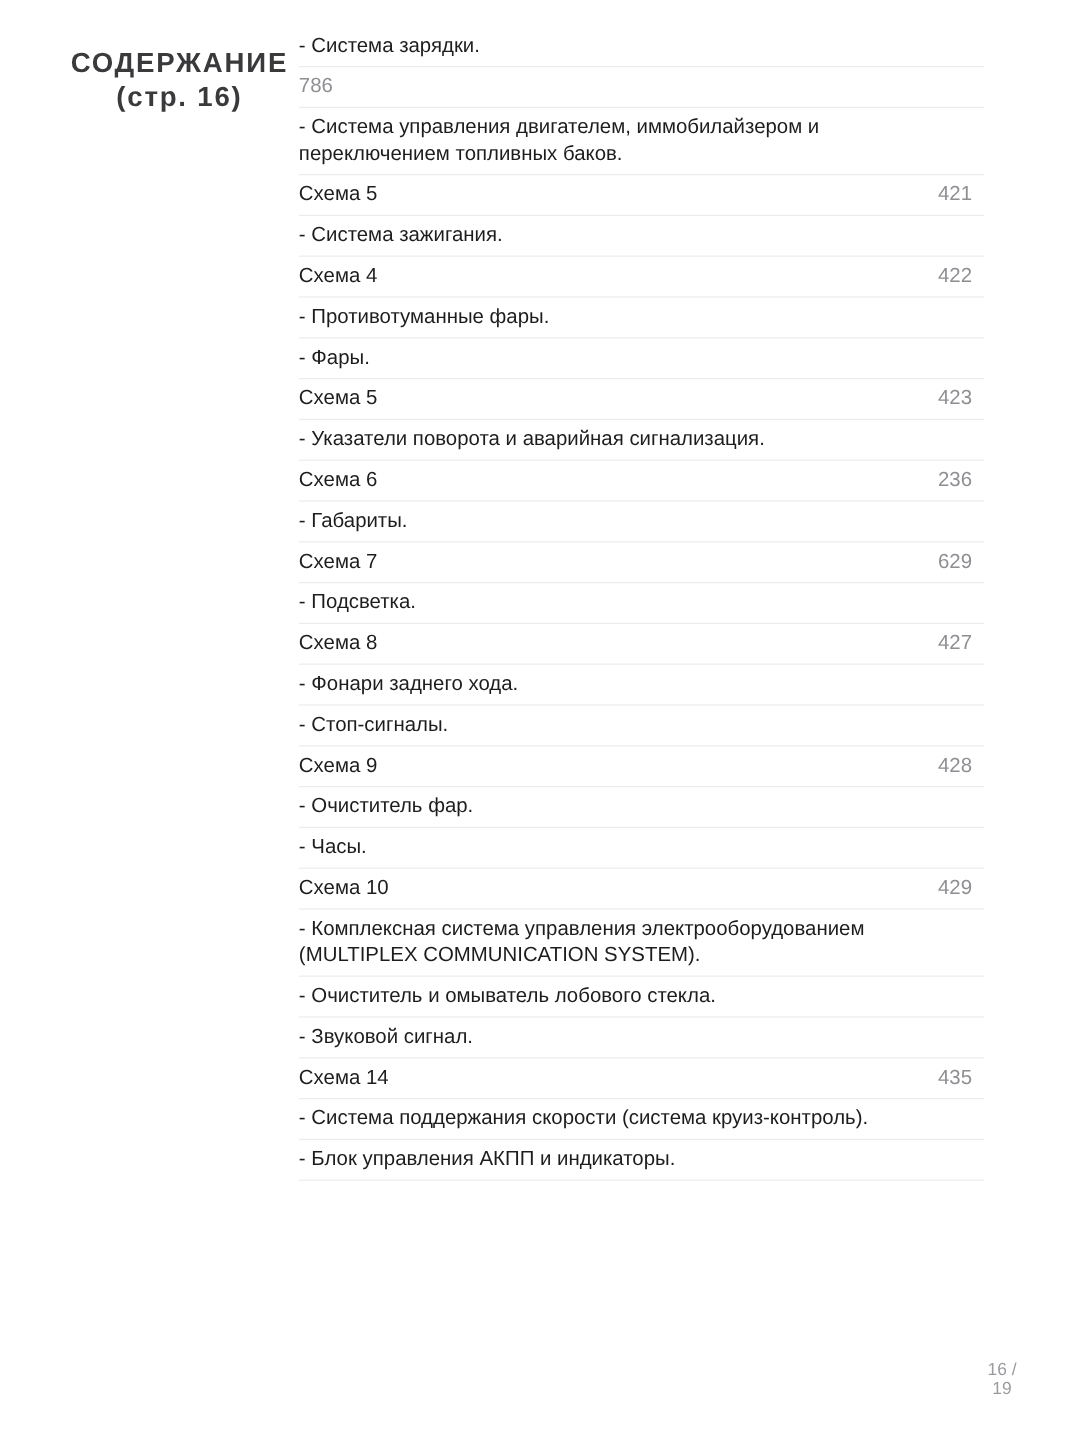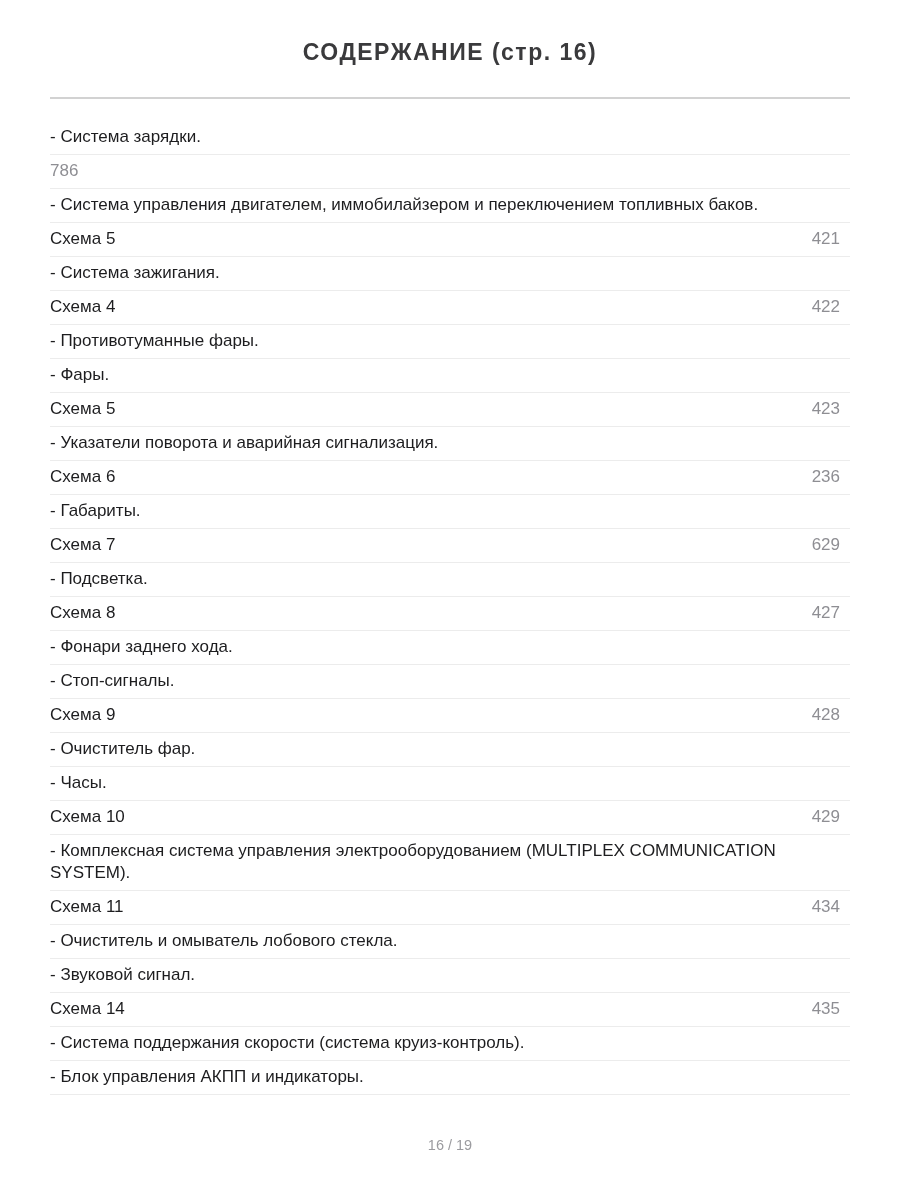--- a/index.html
+++ b/index.html
@@ -6,21 +6,21 @@
   html, body { background: #ffffff; }
   body {
     font-family: "Liberation Sans", "DejaVu Sans", sans-serif;
     color: #1d1d1f;
   }
   .page {
     width: 900px;
     height: 1200px;
     background: #ffffff;
     display: flex;
-    flex-direction: column;
+    flex-direction: row;
     padding: 0 50px;
     margin: 0 auto;
     position: relative;
   }
   .title {
     margin-top: 38px;
     text-align: center;
     font-size: 23px;
     line-height: 28px;
     font-weight: 700;
@@ -52,21 +52,21 @@
   .toc-page {
     font-size: 17px;
     line-height: 22px;
     color: #8e8e93;
     flex: 0 0 auto;
     padding-right: 10px;
     white-space: nowrap;
   }
   .footer {
     margin-top: auto;
-    padding-bottom: 47px;
+    padding-bottom: 34px;
     text-align: center;
     font-size: 14.5px;
     color: #9b9b9f;
   }
 </style>
 </head>
 <body>
 
 <div class="page">
   <h1 class="title">СОДЕРЖАНИЕ (стр. 16)</h1>
@@ -176,24 +176,20 @@
   <div class="toc-row">
     <span class="toc-label">Схема 10</span>
     <span class="toc-page">429</span>
   </div>
 
   <div class="toc-row">
     <span class="toc-label">- Комплексная система управления электрооборудованием (MULTIPLEX COMMUNICATION SYSTEM).</span>
     <span class="toc-page"></span>
   </div>
 
-  <div class="toc-row">
-    <span class="toc-label">Схема 11</span>
-    <span class="toc-page">434</span>
-  </div>
 
   <div class="toc-row">
     <span class="toc-label">- Очиститель и омыватель лобового стекла.</span>
     <span class="toc-page"></span>
   </div>
 
   <div class="toc-row">
     <span class="toc-label">- Звуковой сигнал.</span>
     <span class="toc-page"></span>
   </div>

